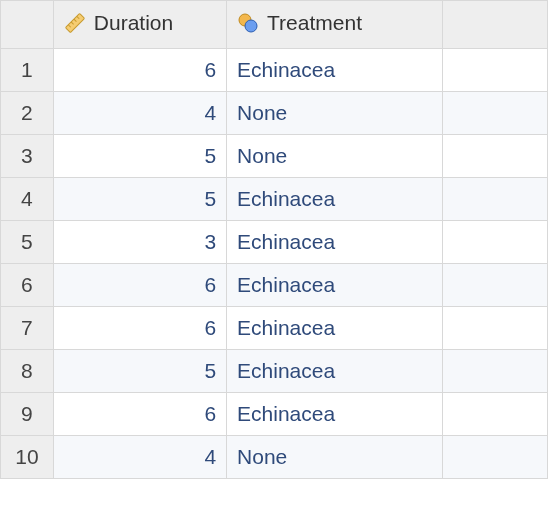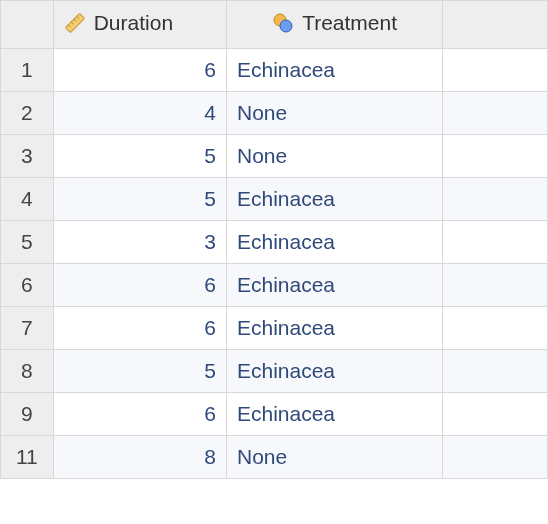--- a/index.html
+++ b/index.html
@@ -38,21 +38,21 @@
     white-space: nowrap;
   }
   .header-row .corner-cell {
     width: 56px;
     background: #eeeeee;
   }
   .header-row .col-duration {
     text-align: left;
   }
   .header-row .col-treatment {
-    text-align: center;
+    text-align: left;
     margin-top: 20px;
   }
   .hdr-content {
     display: inline-flex;
     align-items: center;
     gap: 8px;
   }
   .row-header {
     background: #eeeeee;
     color: #444444;
@@ -196,19 +196,19 @@
     <div class="cell data-cell col-treatment">Echinacea</div>
     <div class="cell data-cell col-spare"></div>
   </div>
   <div class="row data-row">
     <div class="cell row-header">9</div>
     <div class="cell data-cell col-duration">6</div>
     <div class="cell data-cell col-treatment">Echinacea</div>
     <div class="cell data-cell col-spare"></div>
   </div>
   <div class="row data-row">
-    <div class="cell row-header">11</div>
-    <div class="cell data-cell col-duration">8</div>
+    <div class="cell row-header">10</div>
+    <div class="cell data-cell col-duration">4</div>
     <div class="cell data-cell col-treatment">None</div>
     <div class="cell data-cell col-spare"></div>
   </div>
 
 </div>
 
 </body></html>

